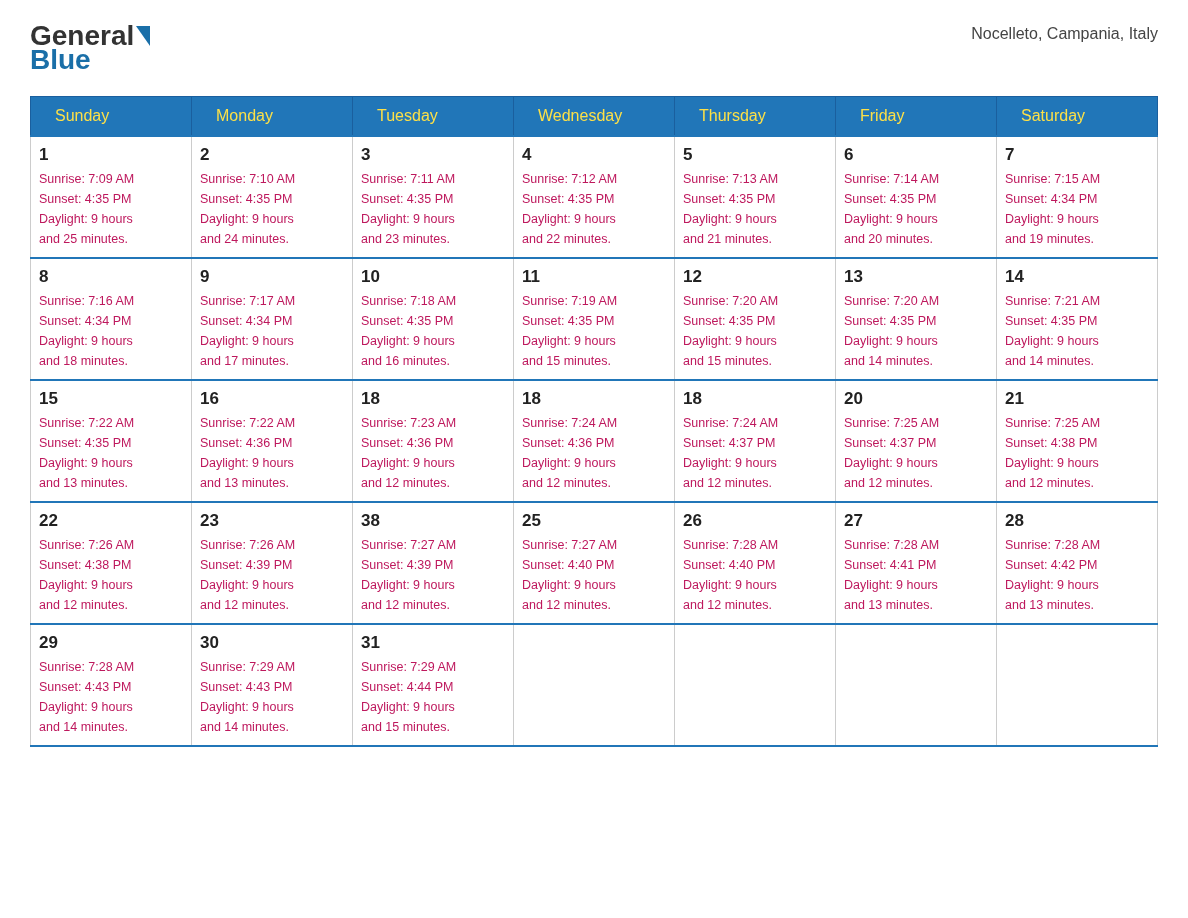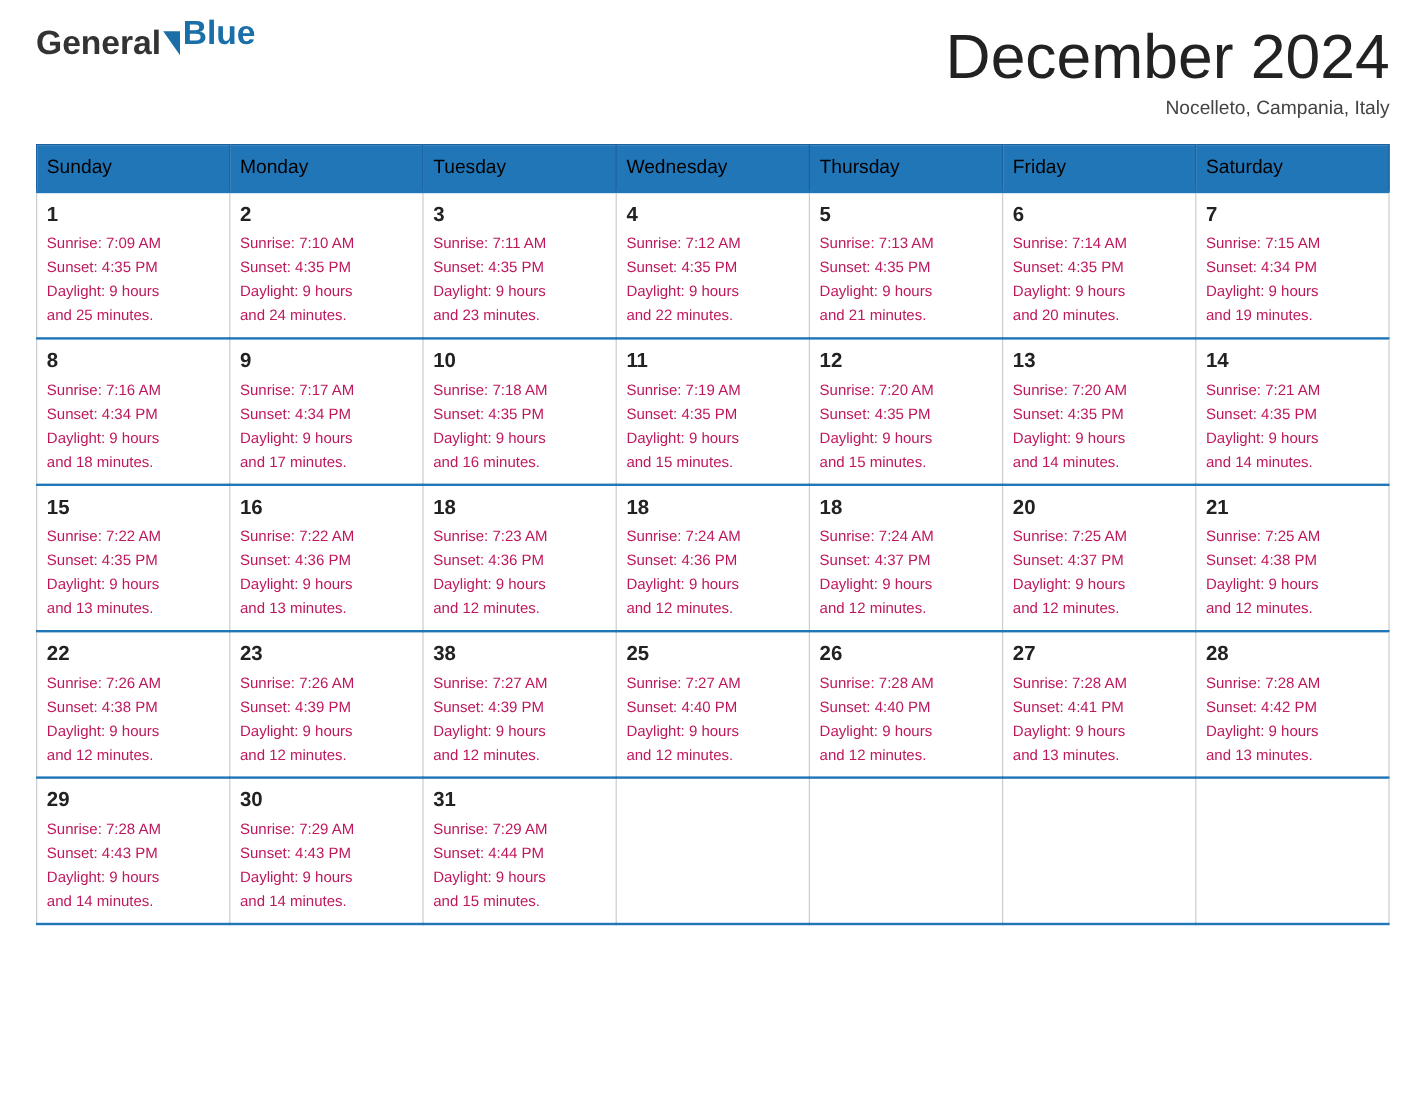--- a/index.html
+++ b/index.html
@@ -11,20 +11,21 @@
       padding: 20px 30px;
     }
     .header {
       display: flex;
       justify-content: space-between;
       align-items: flex-start;
       margin-bottom: 20px;
     }
     .logo {
       display: flex;
+      flex-direction: column;
       align-items: flex-start;
       justify-content: flex-end;
     }
     .logo-text {
       display: flex;
       align-items: center;
       font-size: 28px;
       font-weight: bold;
       color: #333;
     }
@@ -57,22 +58,22 @@
       font-size: 16px;
       color: #444;
       margin-top: 5px;
     }
     .calendar {
       width: 100%;
       border-collapse: collapse;
     }
     .calendar th {
       background-color: #2176b8;
-      color: #000000;
-      padding: 10px 8px;
+      color: #fde047;
+      padding: 10px 24px;
       text-align: left;
       font-size: 16px;
       font-weight: normal;
       border: 1px solid #1a5f9e;
     }
     .calendar td {
       border: 1px solid #ccc;
       vertical-align: top;
       padding: 8px;
       width: 14.28%;
@@ -107,21 +108,20 @@
     <div class="logo-text">
       <span class="logo-general">General</span>
       <span class="logo-triangle"></span>
       <br>
     </div>
     <div style="margin-top:-8px;">
       <span class="logo-blue">Blue</span>
     </div>
   </div>
   <div class="title-section">
-    <div class="month-title">December 2024</div>
     <div class="location-title">Nocelleto, Campania, Italy</div>
   </div>
 </div>
 
 <table class="calendar">
   <thead>
     <tr>
     <th>Sunday</th>
         <th>Monday</th>
         <th>Tuesday</th>

